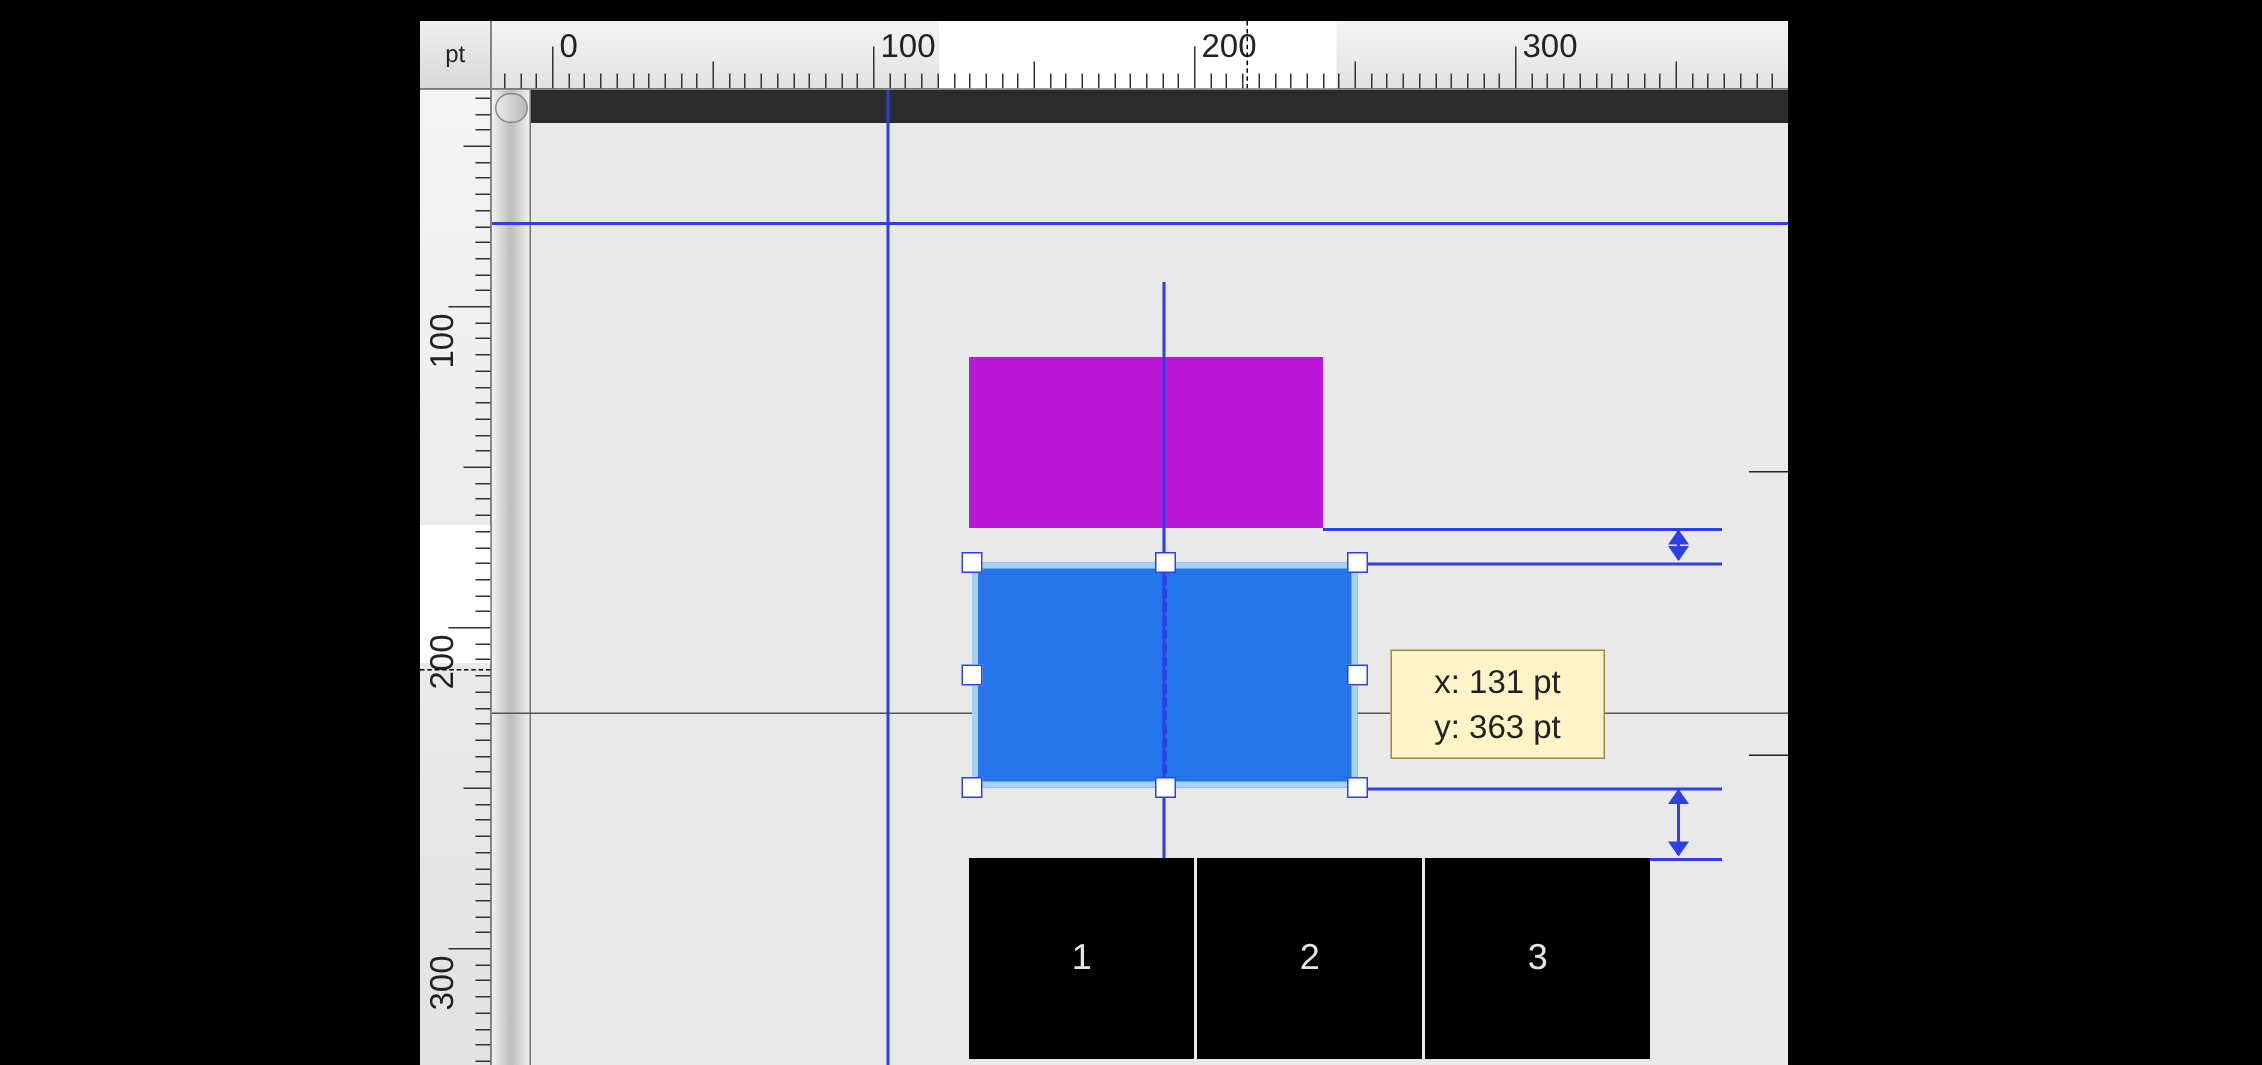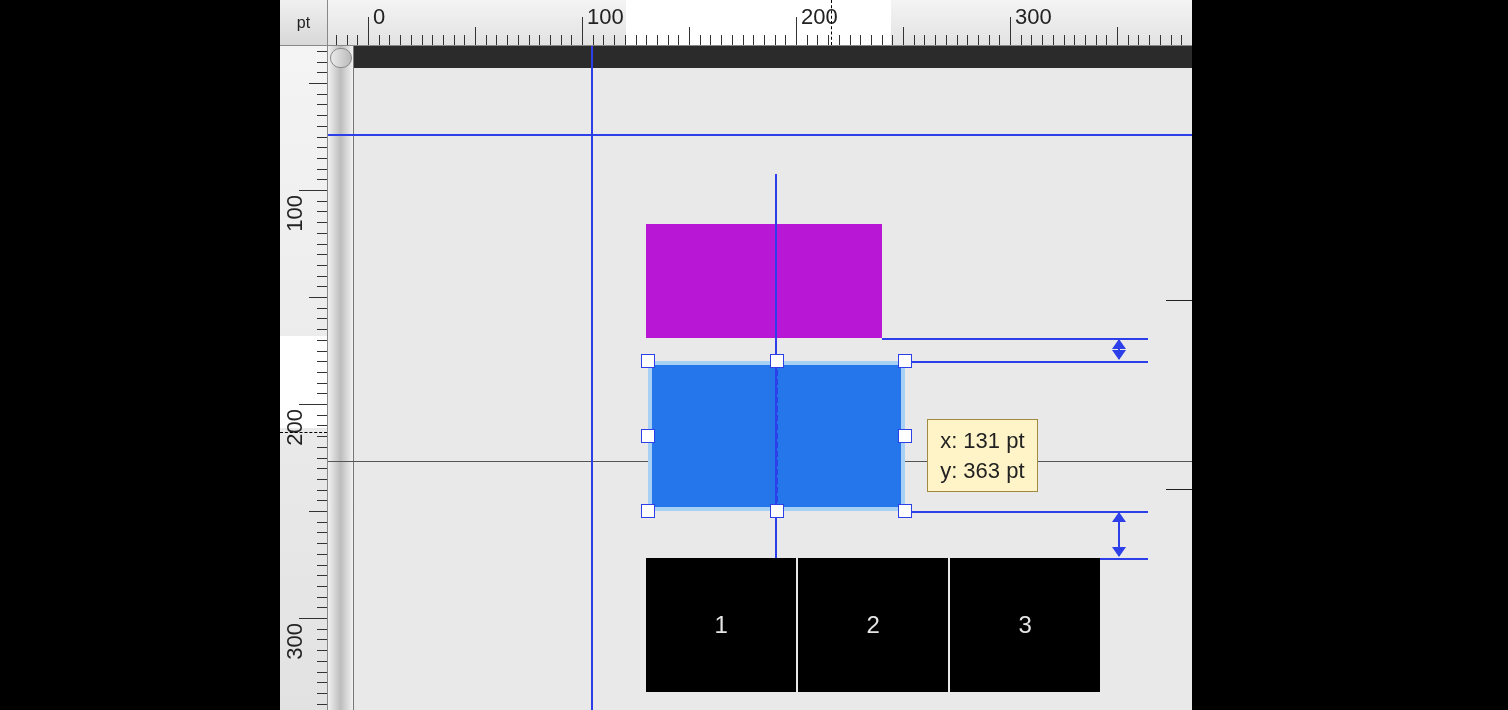--- a/index.html
+++ b/index.html
@@ -1,21 +1,21 @@
 <!DOCTYPE html>
 <html><head>
 <meta charset="utf-8">
 <style>
   * { box-sizing: border-box; margin: 0; padding: 0; }
   html, body { width: 1508px; height: 710px; background: #000; font-family: Arial, Helvetica, sans-serif; overflow: hidden; }
 
   .workspace {
     position: absolute;
     left: 280px;
-    top: 0;
+    top: 14px;
     width: 912px;
     height: 540px;
   }
 
   
   .ruler-corner {
     position: absolute;
     left: 0; top: 0;
     width: 48px; height: 46px;
     background: linear-gradient(#f0f0f0,#d8d8d8);
@@ -136,21 +136,21 @@
     width:150px; height:134px; background:#000;
     display:flex; align-items:center; justify-content:center;
     color:#e5e5e5; font-size:24px;
   }
 
   
   .tooltip {
     position:absolute;
     background:#fff4c8;
     border:1px solid #a08a40;
-    padding:6px 12px;
+    padding:6px 28px;
     font-size:22px;
     color:#222;
     line-height:1.35;
   }
 
   
   .page-top-line {
     position:absolute; left:0; height:1px; background:#555; width:100%;
   }
 </style>

